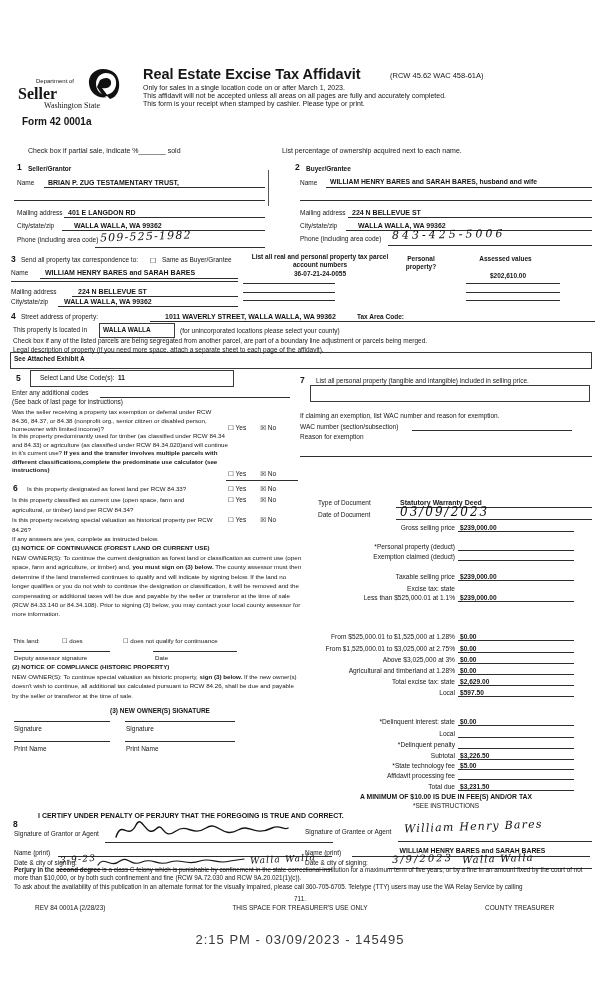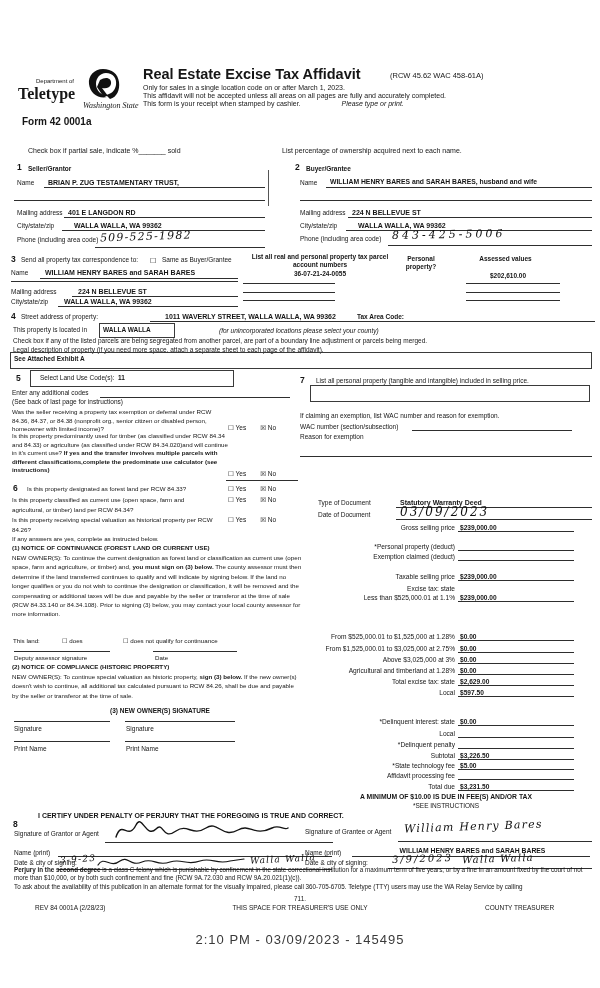--- a/index.html
+++ b/index.html
@@ -1,42 +1,42 @@
 <!DOCTYPE html>
 <html><head>
 <meta charset="utf-8">
 <style>
   html,body{margin:0;padding:0;background:#888;}
   #page{position:relative;width:600px;height:988px;background:#ffffff;
         font-family:"Liberation Sans",sans-serif;color:#161616;overflow:hidden;margin:0 auto;}
   .t{position:absolute;font-size:6.5px;line-height:1.3;white-space:nowrap;}
   .w{white-space:normal;}
   .b{font-weight:bold;}
-  .i{font-style:italic;margin-left:39px;}
+  .i{}
   .c{text-align:center;}
   .s7{font-size:7px;}
   .s6{font-size:6.2px;}
   .line{position:absolute;border-top:1px solid #2e2e2e;height:0;}
   .vline{position:absolute;border-left:1px solid #555;width:0;}
   .box{position:absolute;border:1px solid #3a3a3a;background:transparent;}
   .hand{font-family:"DejaVu Serif",serif;font-style:italic;letter-spacing:1.2px;color:#101010;}
   .serif{font-family:"Liberation Serif",serif;}
   .r7{position:absolute;left:0;width:455px;text-align:right;font-size:6.6px;white-space:nowrap;}
   .r7 .val{position:absolute;left:460px;top:0;font-weight:bold;white-space:nowrap;}
   .cbg{position:absolute;font-size:6.5px;white-space:nowrap;}
   .cbg .no{margin-left:14px;}
   .stamp{position:absolute;font-size:13px;color:#3a3a3a;letter-spacing:1px;}
 </style>
 </head>
 <body>
 
 <div id="page">
 
   <div class="t" style="left:36px;top:78px;font-size:6px;">Department of</div>
-  <div class="t serif b" style="left:18px;top:84px;font-size:16px;">Teletype</div>
+  <div class="t serif b" style="left:18px;top:84px;font-size:16px;">Seller</div>
   <div class="t serif i" style="left:44px;top:101px;font-size:8px;">Washington State</div>
   <svg style="position:absolute;left:86px;top:68px;" width="34" height="32" viewBox="0 0 34 32">
     <path d="M17 1 C8 1 2 8 3 16 C4 25 12 31 21 29 C16 27 10 23 10 16 C10 10 14 5 20 5 C27 5 31 10 30 17 C29 23 25 26 20 27 L24 31 C31 29 34 22 33 14 C32 6 26 1 17 1 Z" fill="#111"></path>
     <path d="M14 12 C20 8 26 10 25 16 C24 20 20 21 16 20 L22 28 L17 28 L11 19 Z" fill="#111"></path>
   </svg>
   <div class="t b" style="left:22px;top:115px;font-size:10px;">Form 42 0001a</div>
 
   <div class="t b" style="left:143px;top:65px;font-size:14.5px;">Real Estate Excise Tax Affidavit</div>
   <div class="t" style="left:390px;top:71px;font-size:7.5px;">(RCW 45.62 WAC 458-61A)</div>
   <div class="t s7" style="left:143px;top:83px;">Only for sales in a single location code on or after March 1, 2023.</div>
@@ -245,15 +245,15 @@
   <div class="line" style="left:388px;top:868px;width:204px;"></div>
 
   <div class="t w" style="left:14px;top:866px;width:578px;font-size:6.3px;line-height:8.2px;"><span class="b">Perjury in the second degree</span><span> is a class C felony which is punishable by confinement in the state correctional institution for a maximum term of five years, or by a fine in an amount fixed by the court of not more than $10,000, or by both such confinement and fine (RCW 9A.72.030 and RCW 9A.20.021(1)(c)).</span></div>
   <div class="t w" style="left:14px;top:883px;width:578px;font-size:6.3px;line-height:8.2px;">To ask about the availability of this publication in an alternate format for the visually impaired, please call 360-705-6705. Teletype (TTY) users may use the WA Relay Service by calling</div>
   <div class="t c" style="left:0px;top:895px;width:600px;font-size:6.3px;">711.</div>
 
   <div class="t" style="left:35px;top:904px;">REV 84 0001A (2/28/23)</div>
   <div class="t c" style="left:150px;top:904px;width:300px;">THIS SPACE FOR TREASURER'S USE ONLY</div>
   <div class="t" style="left:485px;top:904px;">COUNTY TREASURER</div>
 
-  <div class="stamp c" style="left:150px;top:932px;width:300px;">2:10 PM - 03/09/2023 - 145495</div>
+  <div class="stamp c" style="left:150px;top:932px;width:300px;">2:15 PM - 03/09/2023 - 145495</div>
 
 </div>
 
 </body></html>

